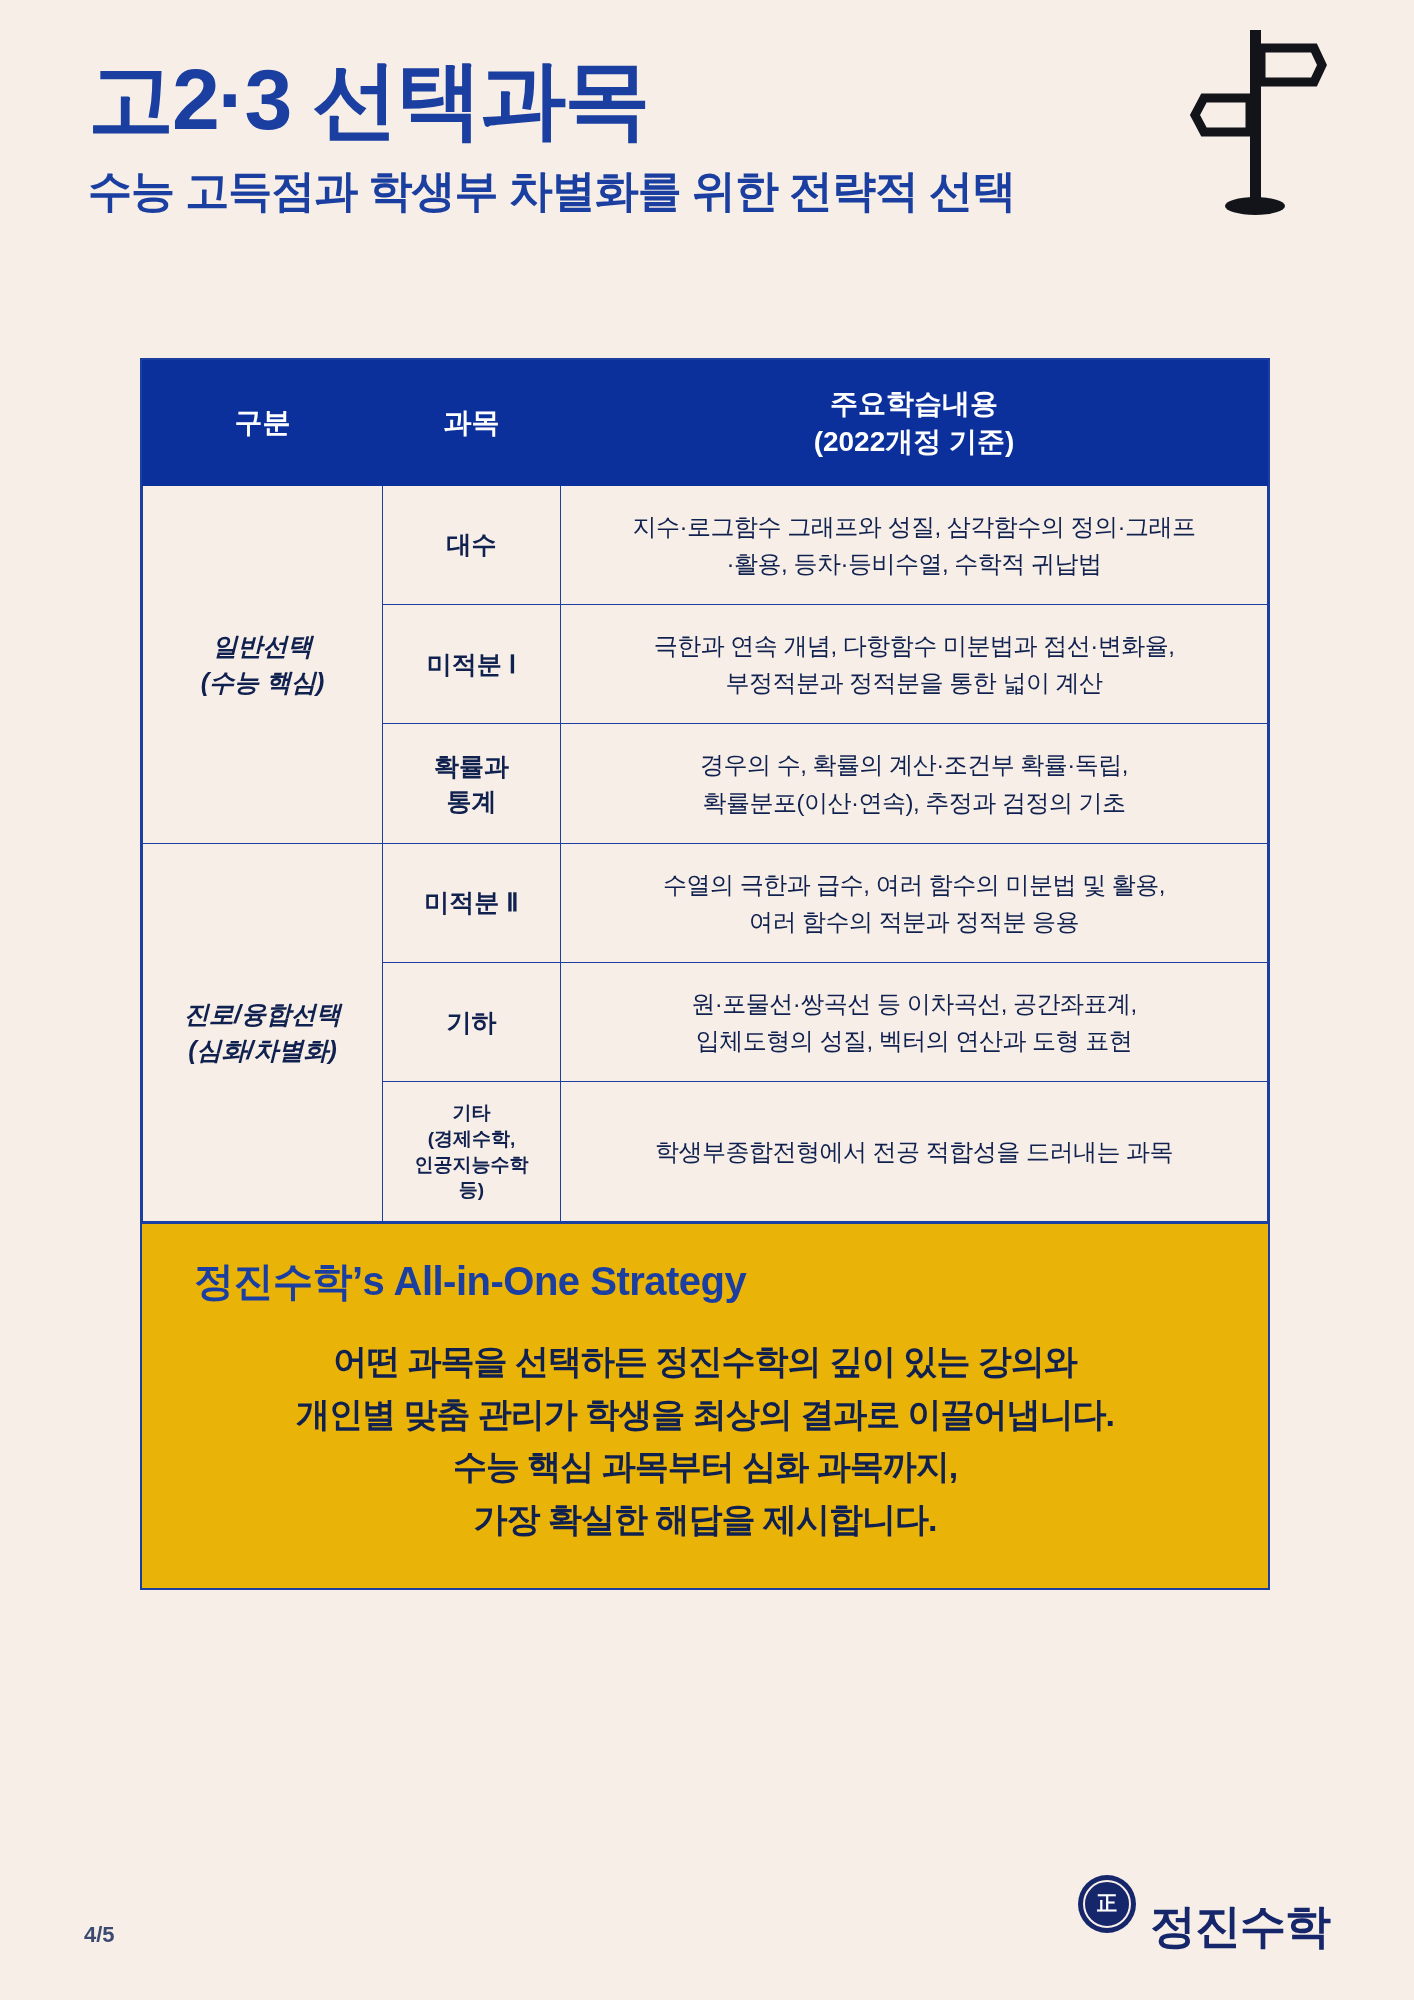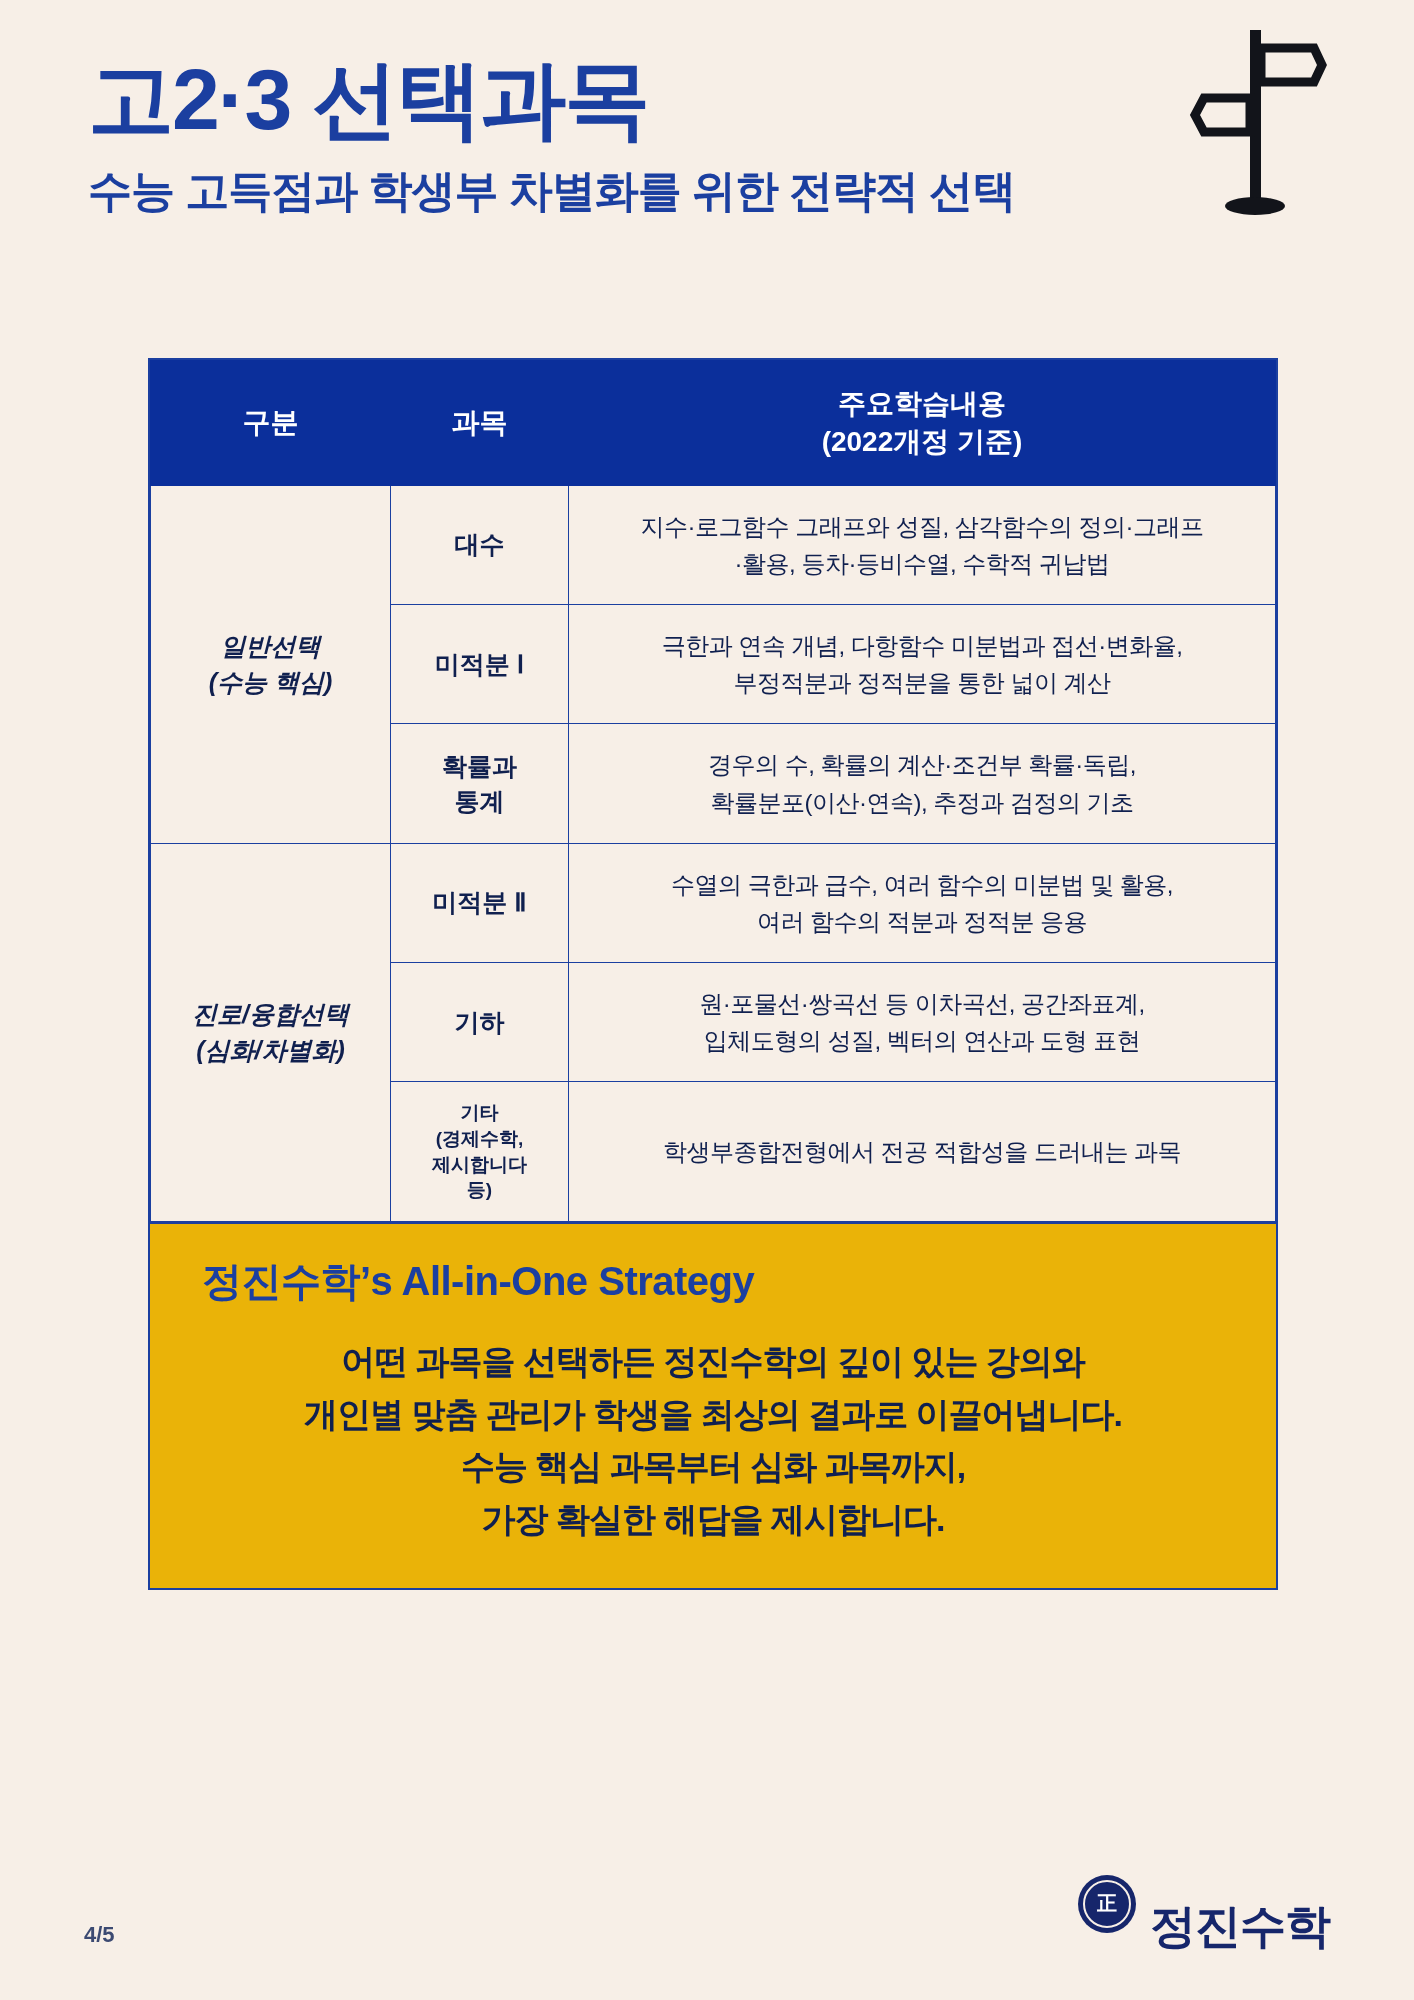--- a/index.html
+++ b/index.html
@@ -57,21 +57,20 @@
   }
 
   
   .table-wrap {
     position: absolute;
     left: 140px;
     top: 358px;
     width: 1130px;
     border: 2px solid #1b3fa0;
     box-sizing: border-box;
-    margin-left: 8px;
   }
   table.subject-table {
     width: 100%;
     border-collapse: collapse;
     table-layout: fixed;
   }
   table.subject-table th,
   table.subject-table td {
     border: 1px solid #1b3fa0;
     text-align: center;
@@ -273,21 +272,21 @@
           <td class="subject-cell">기하</td>
           <td class="content-cell">
             <div>원·포물선·쌍곡선 등 이차곡선, 공간좌표계,</div>
             <div>입체도형의 성질, 벡터의 연산과 도형 표현</div>
           </td>
         </tr>
         <tr>
           <td class="subject-cell small">
             <div>기타</div>
             <div>(경제수학,</div>
-            <div>제시합니다</div>
+            <div>인공지능수학</div>
             <div>등)</div>
           </td>
           <td class="content-cell">
             <div>학생부종합전형에서 전공 적합성을 드러내는 과목</div>
           </td>
         </tr>
       </tbody>
     </table>
 
     <div class="strategy">

